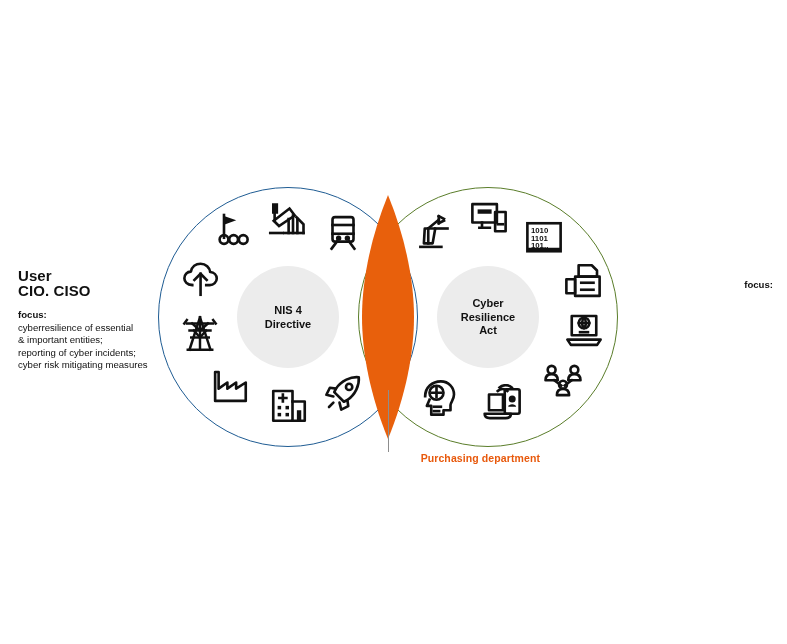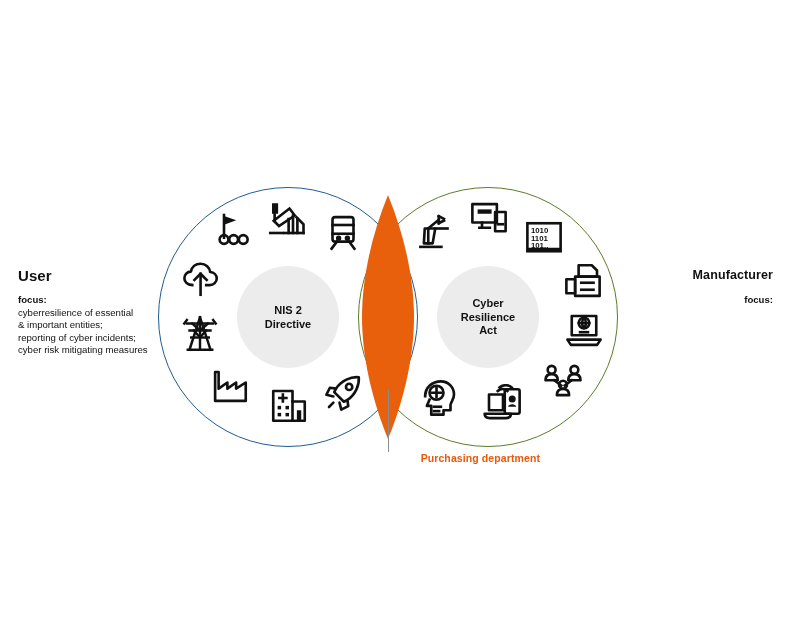--- a/index.html
+++ b/index.html
@@ -68,47 +68,45 @@
   .icon svg{display:block;width:100%;height:100%;}
 </style>
 </head>
 <body>
 
 <div id="stage">
 
   <div class="side-block" id="left-block">
     <div class="side-title">
       <div>User</div>
+      <div>CIO. CISO</div>
     </div>
     <div class="side-focus">focus:</div>
     <div class="side-body">
       <div>cyberresilience of essential</div>
       <div>&amp; important entities;</div>
       <div>reporting of cyber incidents;</div>
       <div>cyber risk mitigating measures</div>
     </div>
   </div>
 
   <div class="side-block" id="right-block">
-    <div class="side-title">
-      <div>Manufacturer</div>
-    </div>
     <div class="side-focus">focus:</div>
   </div>
 
   <div class="circle" id="circle-left"></div>
   <div class="circle" id="circle-right"></div>
 
   <svg id="lens" viewBox="0 0 60 260">
     <path d="M30 8 C 48 52, 56 95, 56 130 C 56 165, 48 208, 30 252 C 12 208, 4 165, 4 130 C 4 95, 12 52, 30 8 Z" fill="#e8600c"></path>
   </svg>
 
   <div class="inner-disc" id="disc-left">
     <div class="disc-label">
-      <div>NIS 2</div>
+      <div>NIS 4</div>
       <div>Directive</div>
     </div>
   </div>
   <div class="inner-disc" id="disc-right">
     <div class="disc-label">
       <div>Cyber</div>
       <div>Resilience</div>
       <div>Act</div>
     </div>
   </div>

